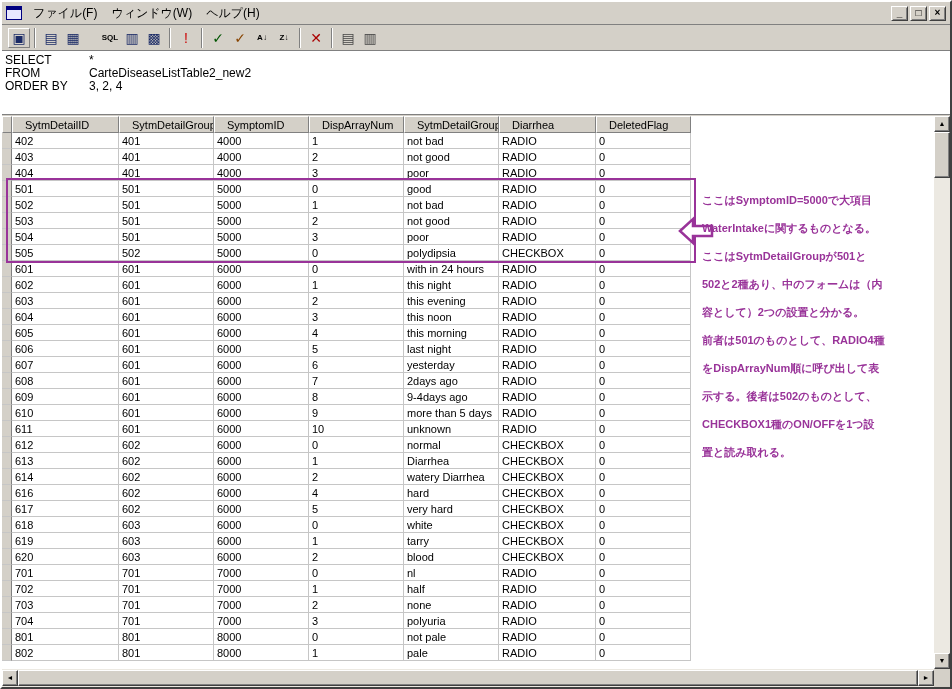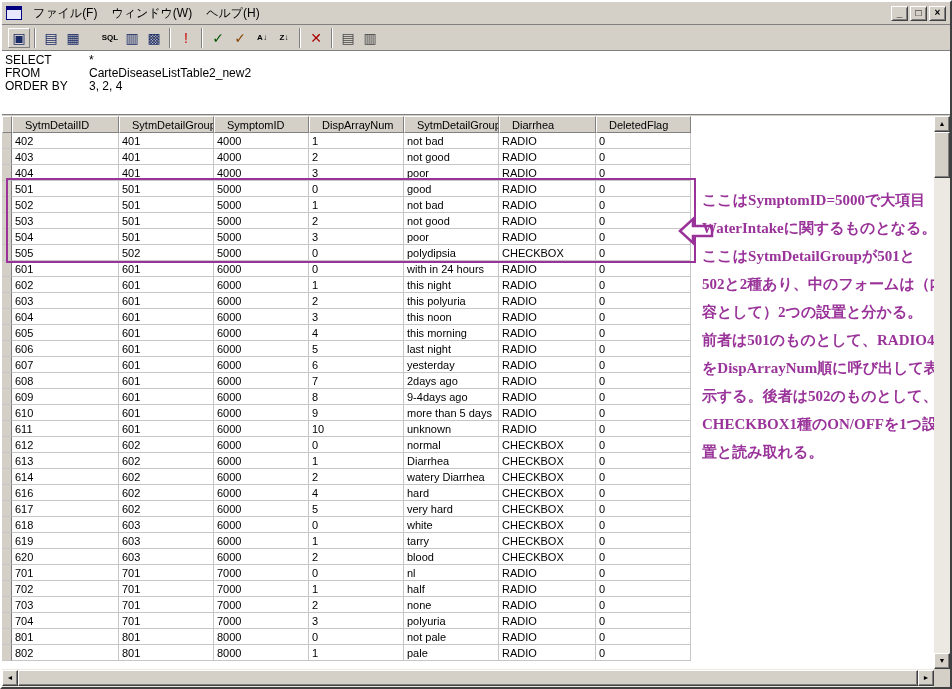--- a/index.html
+++ b/index.html
@@ -45,21 +45,21 @@
   td.gc { height:16px; font-size:11px; padding:0 3px; background:#fff; color:#000;
           border-right:1px solid #c6c6c6; border-bottom:1px solid #c6c6c6;
           white-space:nowrap; overflow:hidden; }
   td.gm { background:#d4d0c8; border-right:1px solid #808080; border-bottom:1px solid #c6c6c6; }
 
   
   .hl-rect { position:absolute; left:4px; top:62px; width:690px; height:85px;
              border:2px solid #993399; pointer-events:none; }
   .hl-arrow { position:absolute; left:676px; top:100px; width:36px; height:30px; pointer-events:none; }
   .anno-text { position:absolute; left:700px; top:70px; width:238px; font-weight:bold;
-               font-size:15px; line-height:28px; color:#993399; overflow:hidden;font-family:Liberation Serif, serif; }
+               font-size:11px; line-height:28px; color:#993399; overflow:hidden; }
   .anno-line { white-space:nowrap; }
 
   
   .vscroll { position:absolute; top:0; right:0; width:16px; bottom:0; background:#ece9e2; }
   .sb-btn { position:absolute; width:16px; height:16px; background:#d4d0c8; border:1px solid;
             border-color:#ffffff #404040 #404040 #ffffff; box-shadow:inset -1px -1px 0 #808080;
             font-size:7px; text-align:center; line-height:14px; color:#000; }
   .vs-up { top:0; left:0; }
   .vs-down { bottom:0; left:0; }
   .vthumb { position:absolute; left:0; top:16px; width:16px; height:46px; background:#d4d0c8;
@@ -245,21 +245,21 @@
             <td class="gc">this night</td>
             <td class="gc">RADIO</td>
             <td class="gc">0</td>
           </tr>
           <tr>
             <td class="gm"></td>
             <td class="gc">603</td>
             <td class="gc">601</td>
             <td class="gc">6000</td>
             <td class="gc">2</td>
-            <td class="gc">this polyuria</td>
+            <td class="gc">this evening</td>
             <td class="gc">RADIO</td>
             <td class="gc">0</td>
           </tr>
           <tr>
             <td class="gm"></td>
             <td class="gc">604</td>
             <td class="gc">601</td>
             <td class="gc">6000</td>
             <td class="gc">3</td>
             <td class="gc">this noon</td>

